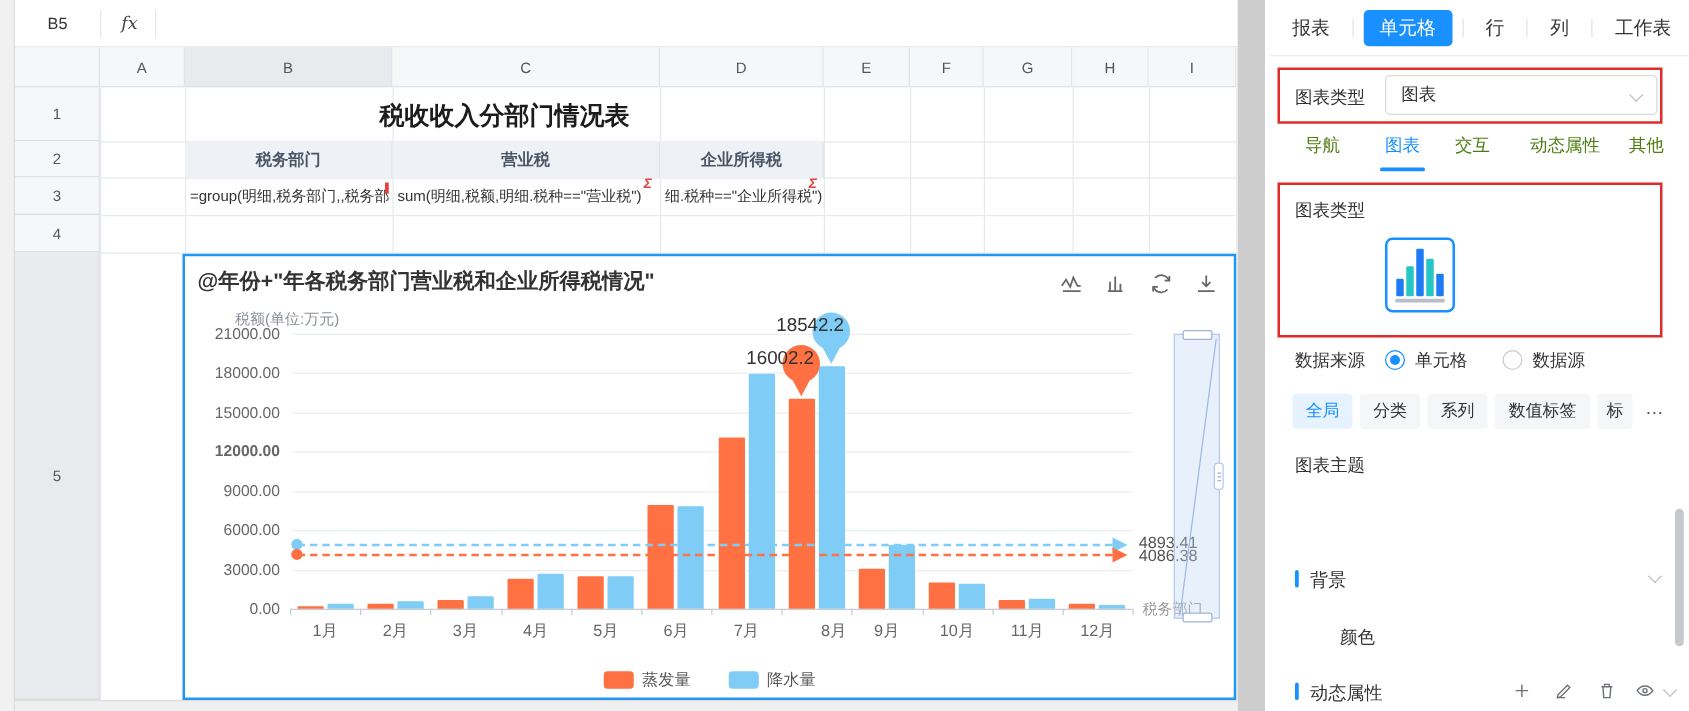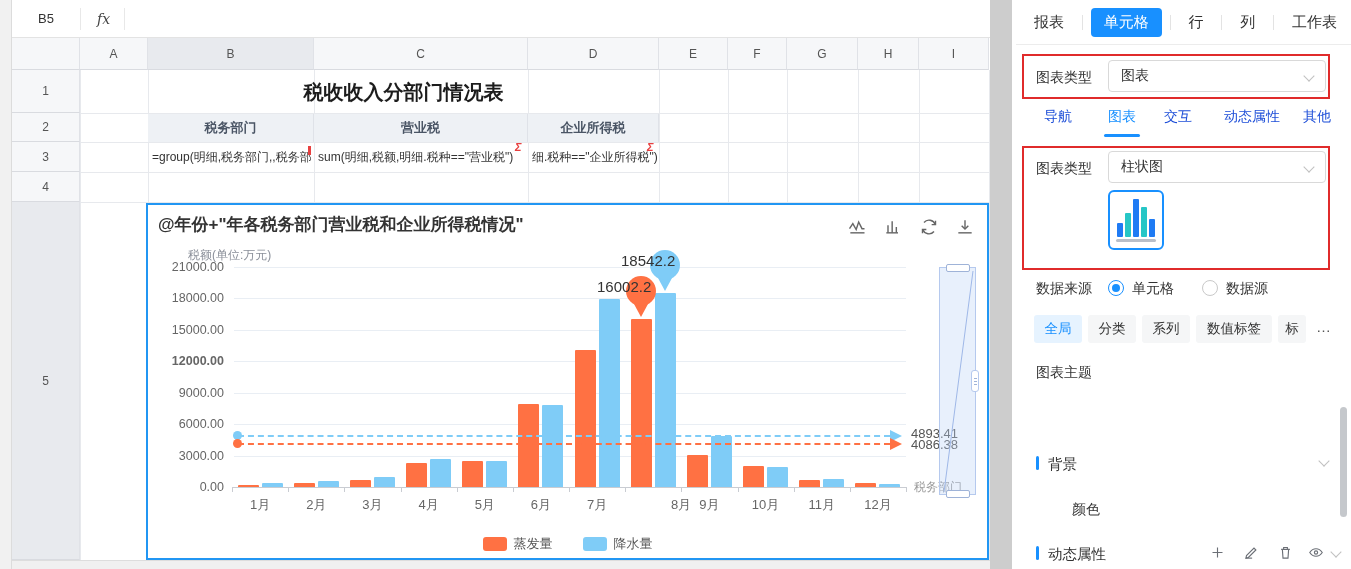--- a/index.html
+++ b/index.html
@@ -63,21 +63,21 @@
   .ptabs { position:absolute; left:0; top:0; width:100%; height:45px; border-bottom:1px solid #ececec; display:flex; align-items:center; justify-content:space-evenly; }
   .ptab { font-size:15px; color:#333; padding:5px 10px; cursor:pointer; }
   .ptab.active { background:#1890ff; color:#fff; border-radius:4px; padding:5px 13px; }
   .ptab-div { width:1px; height:15px; background:#e3e3e3; }
   .plabel { position:absolute; font-size:14px; color:#333; }
   .pselect { position:absolute; height:32px; border:1px solid #d9d9d9; border-radius:4px; background:#fff; display:flex; align-items:center; font-size:14px; color:#333; padding-left:12px; cursor:pointer; }
   .pselect .chev { position:absolute; right:12px; }
   .chev { width:8px; height:8px; border-right:1.5px solid #c0c0c0; border-bottom:1.5px solid #c0c0c0; transform:rotate(45deg); display:inline-block; }
   .chev.dark { border-color:#666; }
   .redbox { position:absolute; border:2px solid #e02b2b; pointer-events:none; }
-  .subtab { position:absolute; font-size:14px; color:#1d4ed8; cursor:pointer; }
+  .subtab { position:absolute; font-size:14px; color:#4d7c0f; cursor:pointer; }
   .subtab.active { color:#1890ff; }
   .subtab-bar { position:absolute; height:3px; background:#1890ff; border-radius:2px; }
   .thumb { position:absolute; width:56px; height:60px; background:#fff; border:2px solid #1890ff; border-radius:6px; display:flex; flex-direction:column; align-items:center; justify-content:flex-end; padding-bottom:6px; cursor:pointer; }
   .thumb-bars { display:flex; align-items:flex-end; gap:2px; }
   .thumb-bars i { width:6px; border-radius:1px; display:block; }
   .thumb-base { width:40px; height:3px; background:#b9bfc9; border-radius:2px; margin-top:2px; }
   .radio { position:absolute; width:16px; height:16px; border-radius:50%; border:1.5px solid #1890ff; cursor:pointer; }
   .radio .dot { position:absolute; left:3px; top:3px; width:8px; height:8px; border-radius:50%; background:#1890ff; }
   .radio.off { border-color:#c9c9c9; }
   .seg { position:absolute; height:28px; background:#f5f6f7; border-radius:3px; font-size:13.5px; color:#333; display:flex; align-items:center; justify-content:center; cursor:pointer; overflow:hidden; }
@@ -203,21 +203,21 @@
         <div class="xtick" style="position: absolute; left: 645.667px; top: 282px;"></div>
         <div class="xtick" style="position: absolute; left: 701.833px; top: 282px;"></div>
         <div class="xtick" style="position: absolute; left: 758px; top: 282px;"></div>
         <div class="xlab" style="position: absolute; left: 84.0833px; top: 291px;">1月</div>
         <div class="xlab" style="position: absolute; left: 140.25px; top: 291px;">2月</div>
         <div class="xlab" style="position: absolute; left: 196.417px; top: 291px;">3月</div>
         <div class="xlab" style="position: absolute; left: 252.583px; top: 291px;">4月</div>
         <div class="xlab" style="position: absolute; left: 308.75px; top: 291px;">5月</div>
         <div class="xlab" style="position: absolute; left: 364.917px; top: 291px;">6月</div>
         <div class="xlab" style="position: absolute; left: 421.083px; top: 291px;">7月</div>
-        <div class="xlab" style="position: absolute; left: 505px; top: 291px;">8月</div>
+        <div class="xlab" style="position: absolute; left: 491px; top: 291px;">8月</div>
         <div class="xlab" style="position: absolute; left: 533.417px; top: 291px;">9月</div>
         <div class="xlab" style="position: absolute; left: 589.583px; top: 291px;">10月</div>
         <div class="xlab" style="position: absolute; left: 645.75px; top: 291px;">11月</div>
         <div class="xlab" style="position: absolute; left: 701.917px; top: 291px;">12月</div>
         <div class="xname" style="position: absolute; left: 766px; top: 274px;">税务部门</div>
         <div class="bar" style="position: absolute; left: 89.5833px; top: 279.905px; width: 21px; height: 2.09524px; background: rgb(255, 113, 67);"></div>
         <div class="bar" style="position: absolute; left: 145.75px; top: 278.019px; width: 21px; height: 3.98095px; background: rgb(255, 113, 67);"></div>
         <div class="bar" style="position: absolute; left: 201.917px; top: 274.667px; width: 21px; height: 7.33333px; background: rgb(255, 113, 67);"></div>
         <div class="bar" style="position: absolute; left: 258.083px; top: 257.905px; width: 21px; height: 24.0952px; background: rgb(255, 113, 67);"></div>
         <div class="bar" style="position: absolute; left: 314.25px; top: 256.333px; width: 21px; height: 25.6667px; background: rgb(255, 113, 67);"></div>
@@ -301,24 +301,20 @@
     </div>
 
     <span class="subtab" style="left:28px;top:108px;">导航</span>
     <span class="subtab active" style="left:92px;top:108px;">图表</span>
     <span class="subtab" style="left:148px;top:108px;">交互</span>
     <span class="subtab" style="left:208px;top:108px;">动态属性</span>
     <span class="subtab" style="left:287px;top:108px;">其他</span>
     <span class="subtab-bar" style="left:88px;top:134px;width:36px;"></span>
 
     <div class="plabel" style="left:20px;top:160px;">图表类型</div>
-    <div class="pselect" style="left:92px;top:151px;width:218px;">
-      <span>柱状图</span>
-      <span class="chev"></span>
-    </div>
     <div class="thumb" style="left:92px;top:190px;">
       <div class="thumb-bars">
         <i style="height:14px;background:#1f7bf4;"></i>
           <i style="height:24px;background:#26c6c6;"></i>
           <i style="height:38px;background:#1f7bf4;"></i>
           <i style="height:30px;background:#26c6c6;"></i>
           <i style="height:18px;background:#1f7bf4;"></i>
       </div>
       <div class="thumb-base"></div>
     </div>

